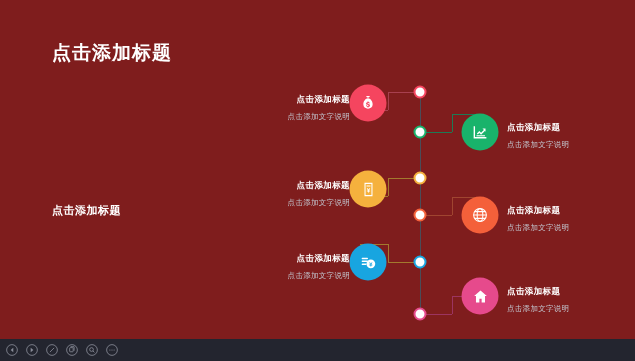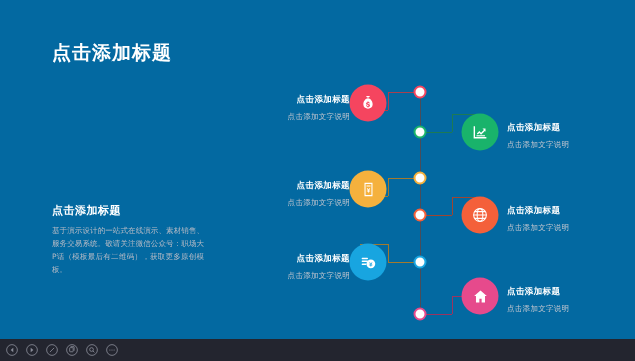--- a/index.html
+++ b/index.html
@@ -2,21 +2,21 @@
 <html><head>
 <meta charset="utf-8">
 <style>
   html,body{margin:0;padding:0;background:#1d1f28;}
   body{
     width:635px;height:361px;overflow:hidden;
     font-family:"DejaVu Sans","Liberation Sans",sans-serif;
   }
   #slide{
     position:relative;width:635px;height:361px;
-    background:#0369a1;overflow:hidden;
+    background:#7f1d1d;overflow:hidden;
   }
 
   
   #page-title{
     position:absolute;left:52px;top:40px;
     font-size:19px;font-weight:bold;color:#ffffff;
     letter-spacing:1px;white-space:nowrap;
   }
 
   
@@ -84,21 +84,20 @@
 </style>
 </head>
 <body>
 
 <div id="slide">
 
   <div id="page-title">点击添加标题</div>
 
   <div id="left-block">
     <div id="left-heading">点击添加标题</div>
-    <div id="left-body">基于演示设计的一站式在线演示、素材销售、服务交易系统。敬请关注微信公众号：职场大P话（模板最后有二维码），获取更多原创模板。</div>
   </div>
 
   <div id="timeline">
 
     <div class="spine"></div>
 
     <div class="elbow" style="left:158px;top:22px;">
       <div class="h" style="left:0;top:0;width:32px;background:#a8404f;"></div>
       <div class="v" style="left:0;top:0;height:18px;background:#a8404f;"></div>
       <div class="h" style="left:-28px;top:18px;width:28px;background:#a8404f;"></div>

